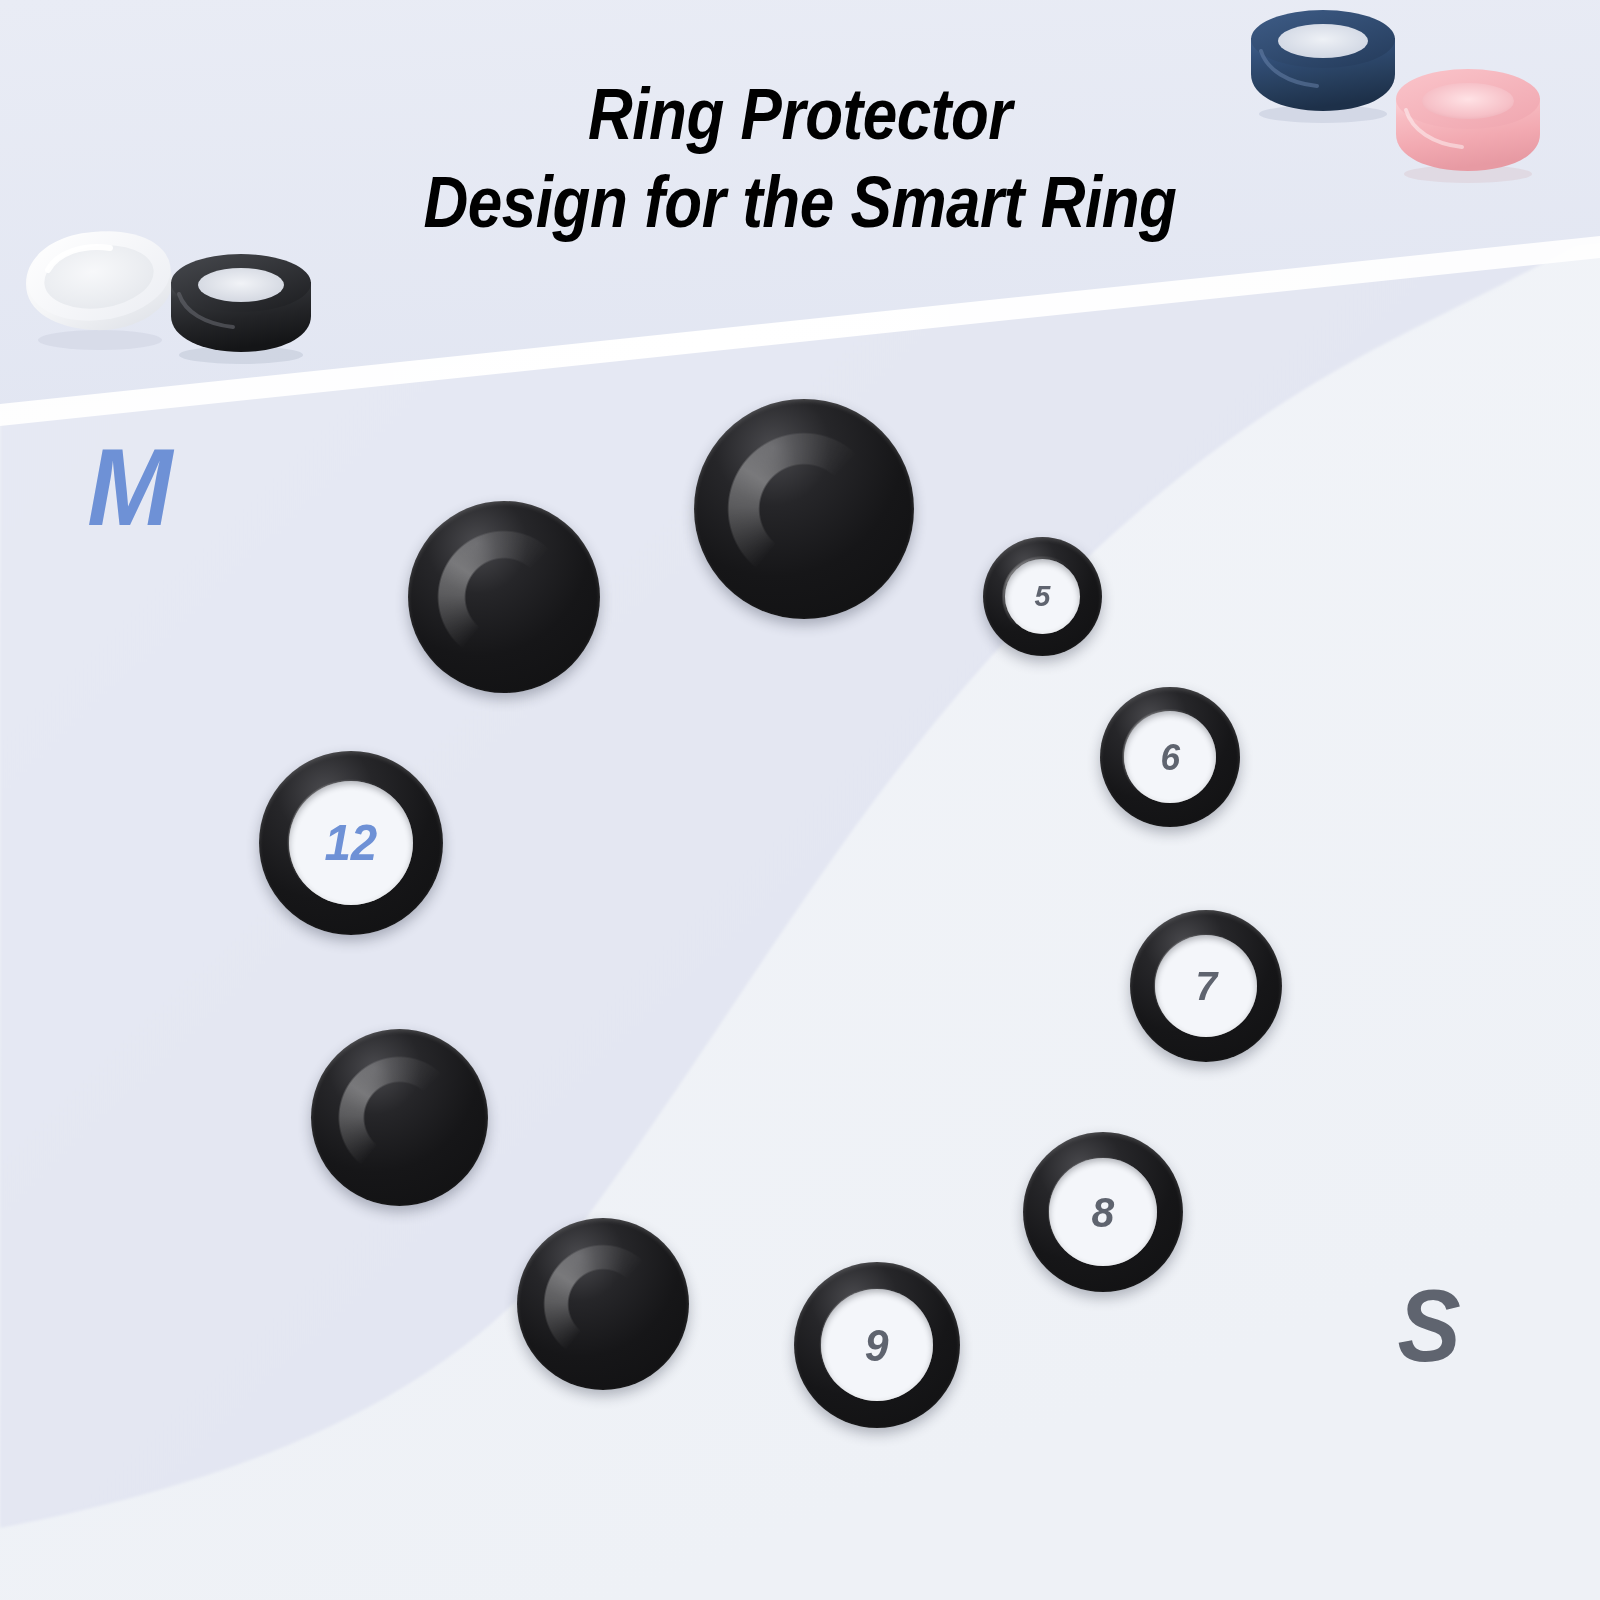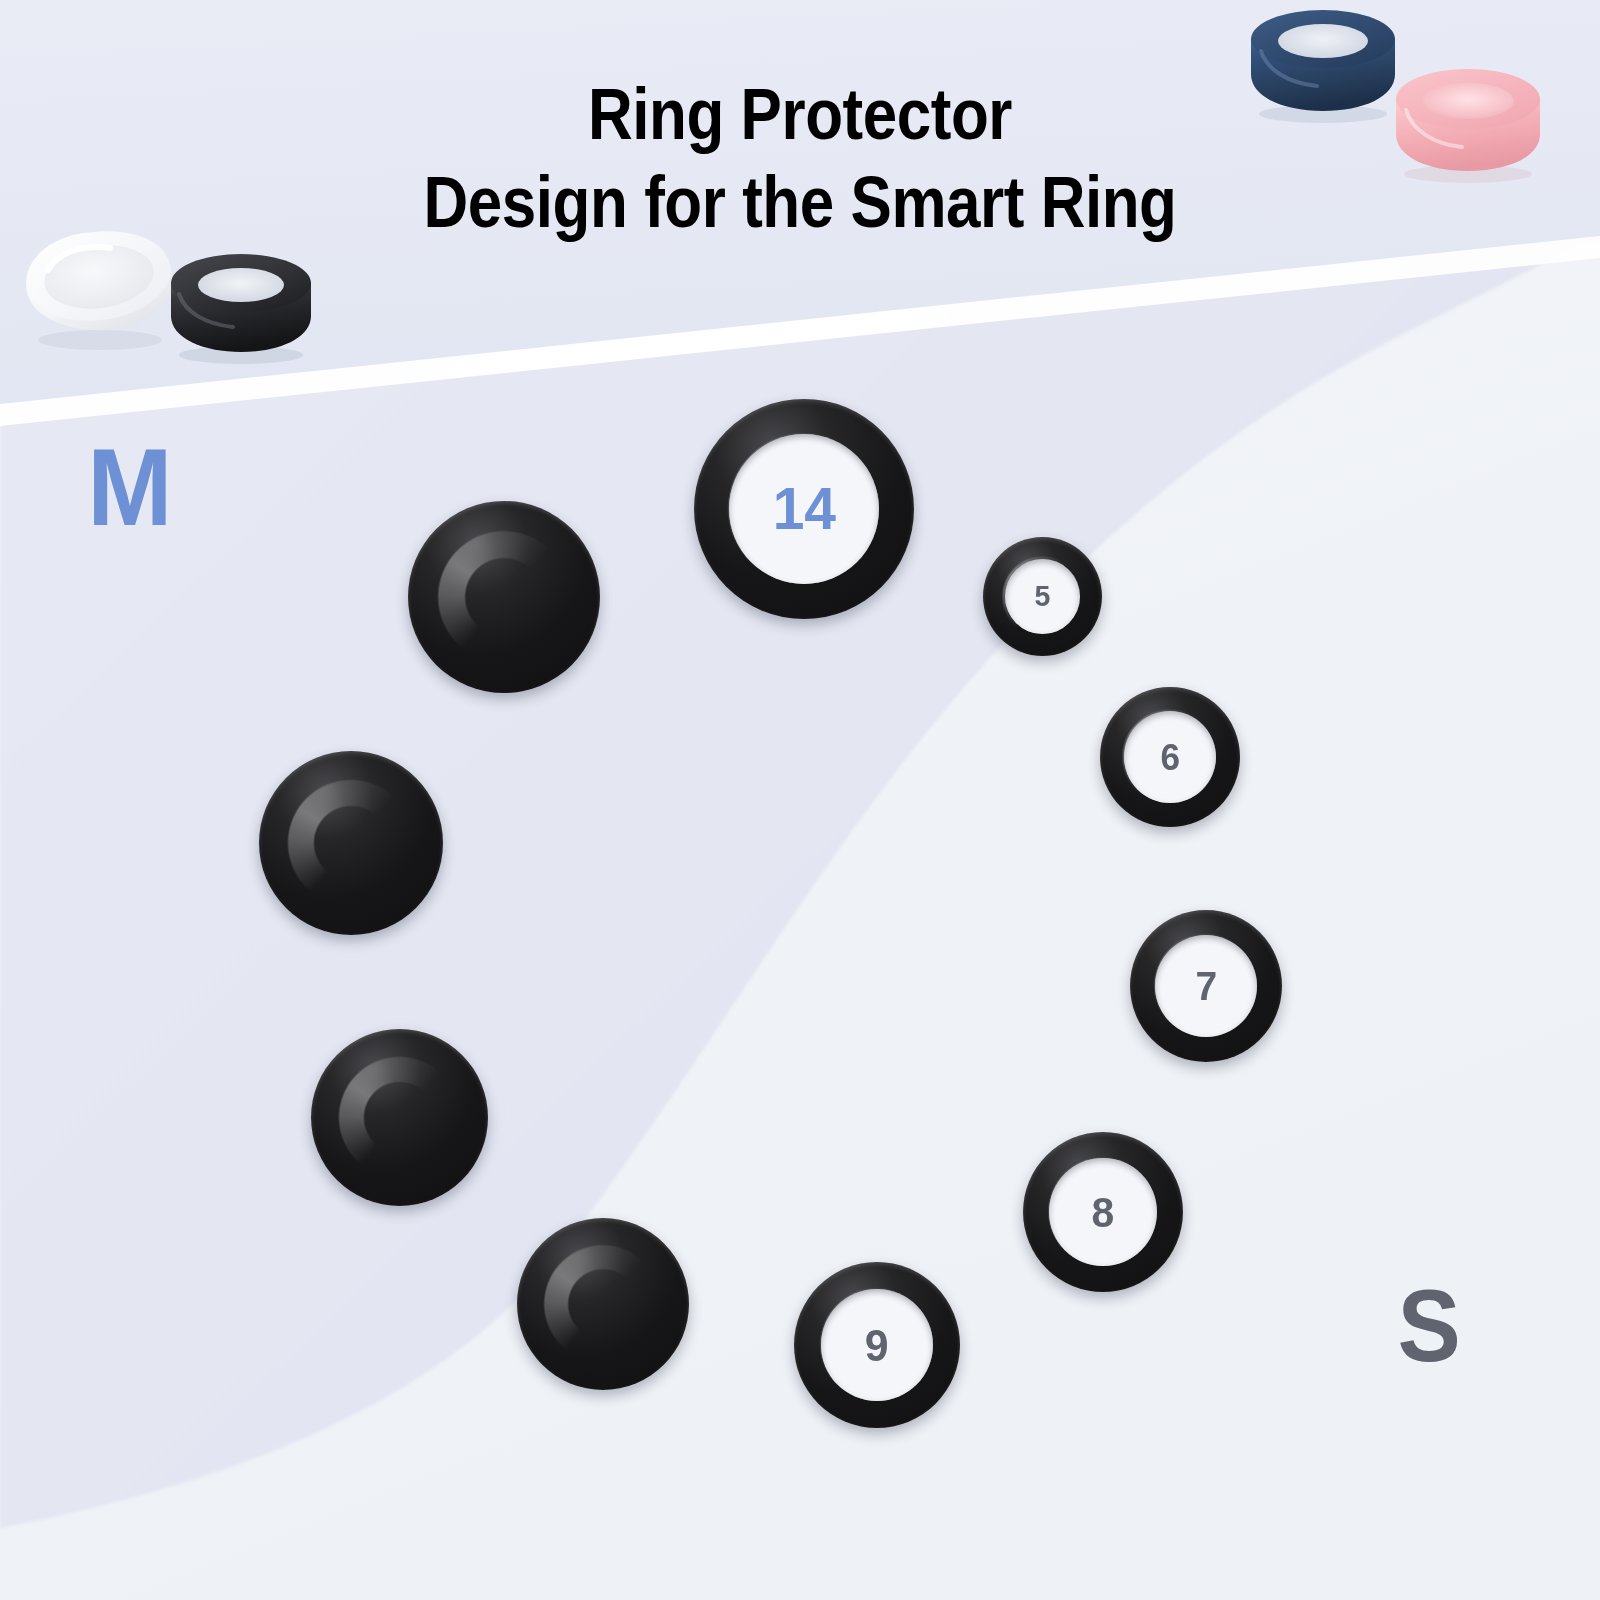--- a/index.html
+++ b/index.html
@@ -8,20 +8,21 @@
     font-family: "Liberation Sans", sans-serif;
     background:#eef0f7;
     overflow:hidden;
   }
 
   #stage {
     position:relative;
     width:1600px; height:1600px;
     overflow:hidden;
     background:#e6e9f4;
+    font-style:italic;
   }
 
   
   .bg-base {
     position:absolute; inset:0;
     background:#e5e8f3;
   }
   .bg-svg { position:absolute; inset:0; width:1600px; height:1600px; }
 
   
@@ -279,31 +280,31 @@
       <ellipse cx="80" cy="39" rx="72" ry="30" fill="url(#pTop)"></ellipse>
       <ellipse cx="80" cy="41" rx="46" ry="18" fill="url(#pBore)"></ellipse>
       <path d="M18,50 C24,70 45,84 74,87" stroke="#ffffff" stroke-width="4" fill="none" opacity="0.45" stroke-linecap="round"></path>
     </svg>
   </div>
 
   <div id="rings-layer">
       <div class="ring" style="left: 694px; top: 399px; width: 220px; height: 220px; --bw: 35px;">
         <div class="band"></div>
         <div class="sheen"></div>
-        <div class="hole">
-          <span class="num blue" style="font-size: 60px;">14</span>
-        </div>
       </div>
       <div class="ring" style="left: 408px; top: 501px; width: 192px; height: 192px; --bw: 31px;">
         <div class="band"></div>
         <div class="sheen"></div>
       </div>
       <div class="ring" style="left: 259px; top: 751px; width: 184px; height: 184px; --bw: 30px;">
         <div class="band"></div>
         <div class="sheen"></div>
+        <div class="hole">
+          <span class="num blue" style="font-size: 50px;">12</span>
+        </div>
       </div>
       <div class="ring" style="left: 310.5px; top: 1028.5px; width: 177px; height: 177px; --bw: 29px;">
         <div class="band"></div>
         <div class="sheen"></div>
       </div>
       <div class="ring" style="left: 517px; top: 1218px; width: 172px; height: 172px; --bw: 28px;">
         <div class="band"></div>
         <div class="sheen"></div>
       </div>
       <div class="ring" style="left: 794px; top: 1262px; width: 166px; height: 166px; --bw: 27px;">

